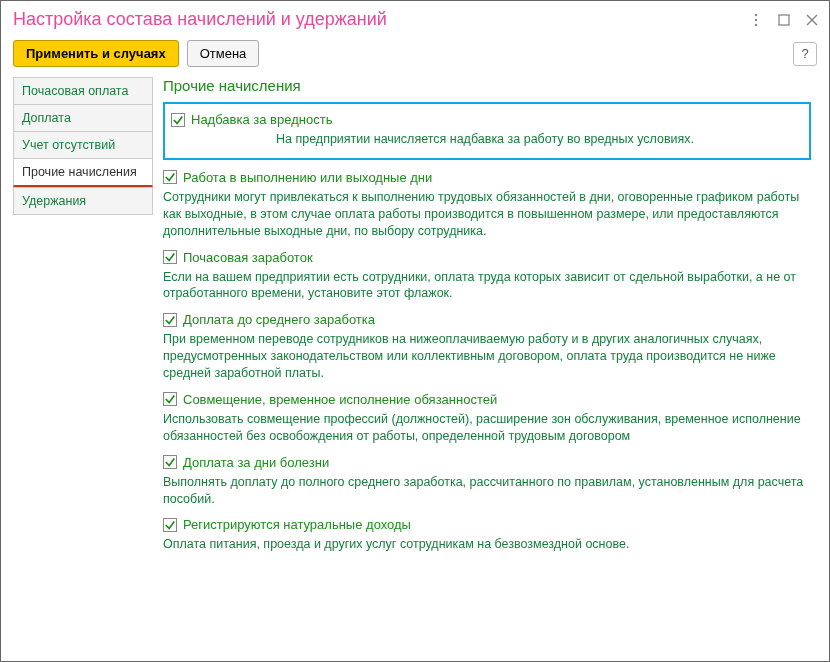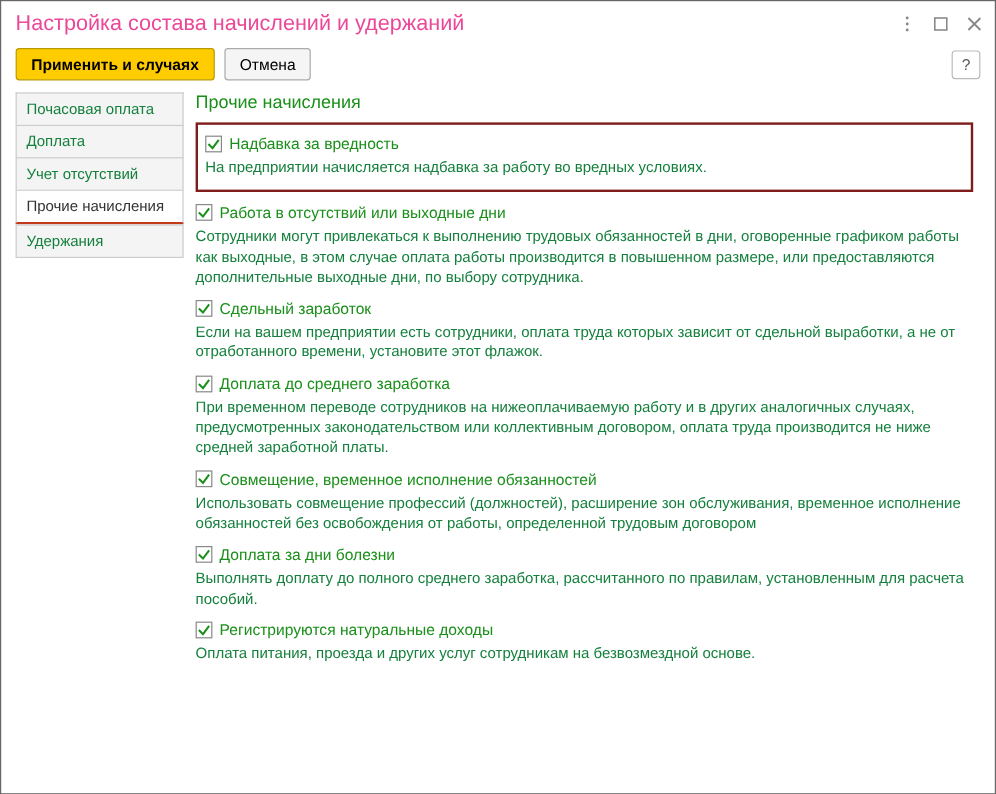--- a/index.html
+++ b/index.html
@@ -94,23 +94,24 @@
     flex: 1;
     padding-right: 6px;
   }
   .section-title {
     color: #1a8f1a;
     font-size: 15px;
     margin: 0 0 8px 0;
     font-weight: normal;
   }
   .highlight-box {
-    border: 2px solid #7f1d1d;
+    border: 2px solid #0ea5e9;
     padding: 8px 10px 10px 6px;
     margin-bottom: 10px;
+    text-align: center;
   }
   .opt {
     margin-bottom: 10px;
   }
   .opt-row {
     display: flex;
     align-items: center;
     gap: 6px;
     margin-bottom: 4px;
   }
@@ -191,32 +192,32 @@
           </div>
           <div class="opt-desc">На предприятии начисляется надбавка за работу во вредных условиях.</div>
         </div>
         <div class="opt">
           <div class="opt-row">
             <span class="chk">
               <svg viewBox="0 0 14 14">
                 <polyline points="2,7 6,11 12,3" fill="none" stroke="#1a8f1a" stroke-width="2"></polyline>
               </svg>
             </span>
-            <span class="opt-label">Работа в отсутствий или выходные дни</span>
+            <span class="opt-label">Работа в выполнению или выходные дни</span>
           </div>
           <div class="opt-desc">Сотрудники могут привлекаться к выполнению трудовых обязанностей в дни, оговоренные графиком работы как выходные, в этом случае оплата работы производится в повышенном размере, или предоставляются дополнительные выходные дни, по выбору сотрудника.</div>
         </div>
         <div class="opt">
           <div class="opt-row">
             <span class="chk">
               <svg viewBox="0 0 14 14">
                 <polyline points="2,7 6,11 12,3" fill="none" stroke="#1a8f1a" stroke-width="2"></polyline>
               </svg>
             </span>
-            <span class="opt-label">Сдельный заработок</span>
+            <span class="opt-label">Почасовая заработок</span>
           </div>
           <div class="opt-desc">Если на вашем предприятии есть сотрудники, оплата труда которых зависит от сдельной выработки, а не от отработанного времени, установите этот флажок.</div>
         </div>
         <div class="opt">
           <div class="opt-row">
             <span class="chk">
               <svg viewBox="0 0 14 14">
                 <polyline points="2,7 6,11 12,3" fill="none" stroke="#1a8f1a" stroke-width="2"></polyline>
               </svg>
             </span>

